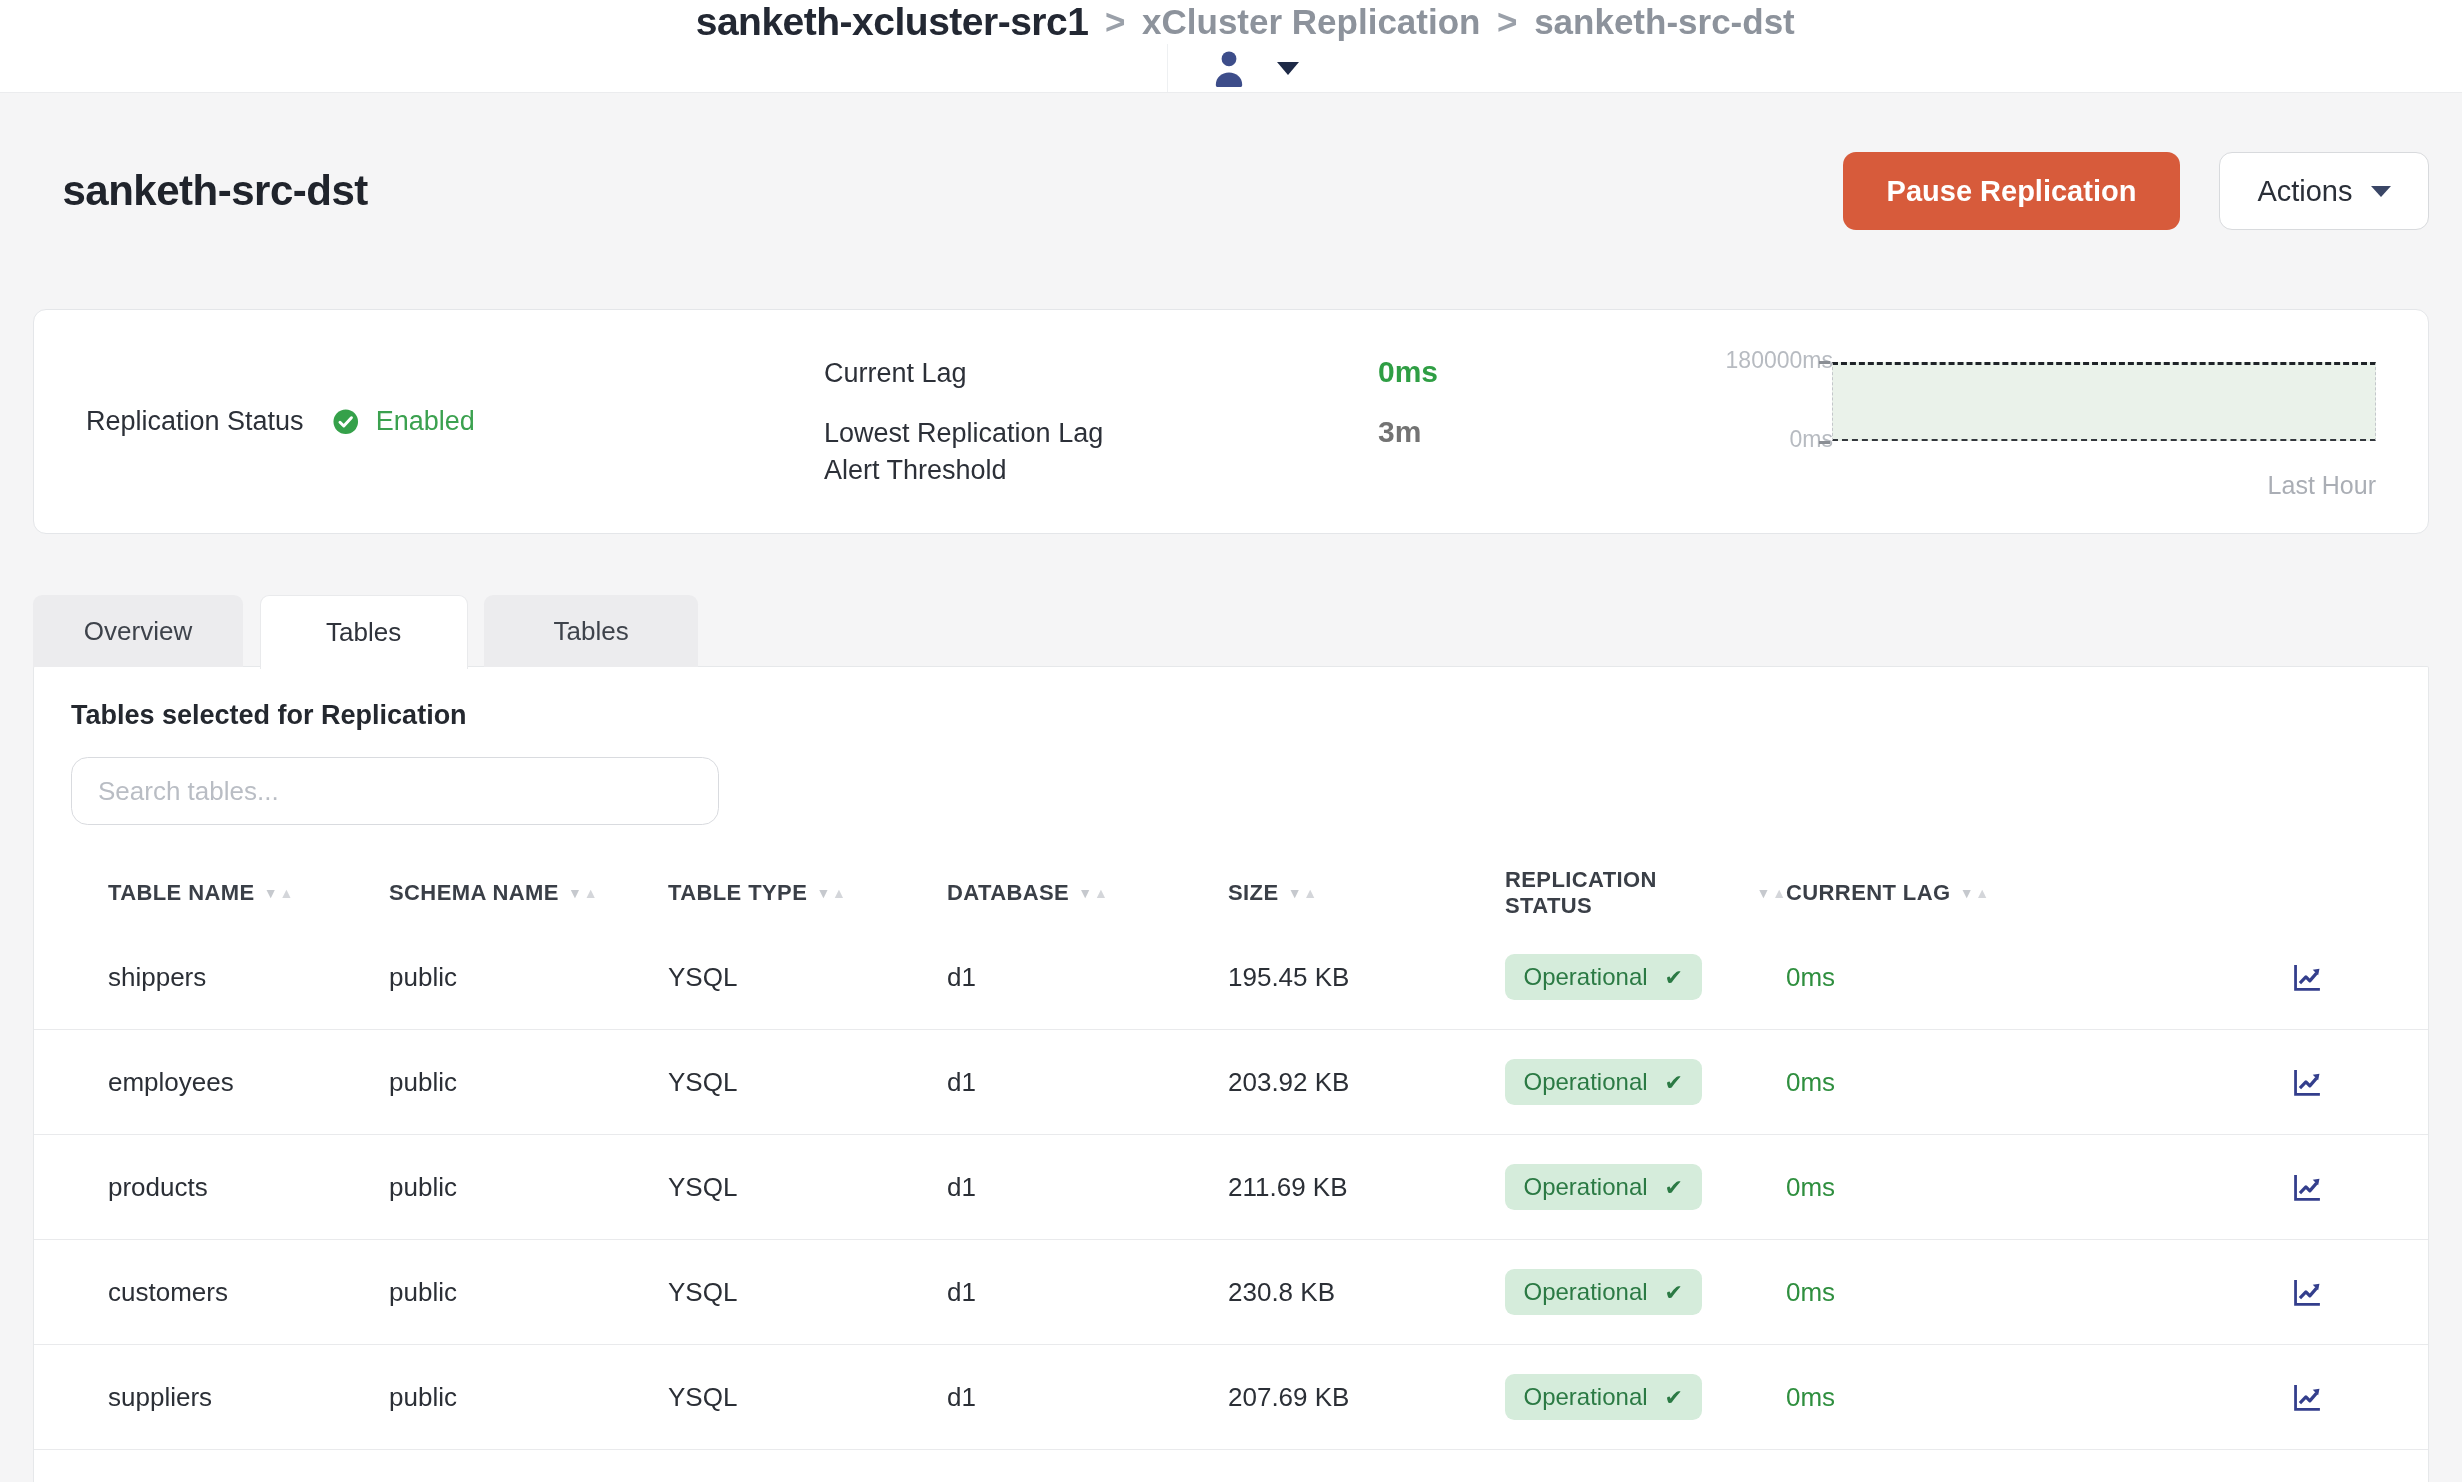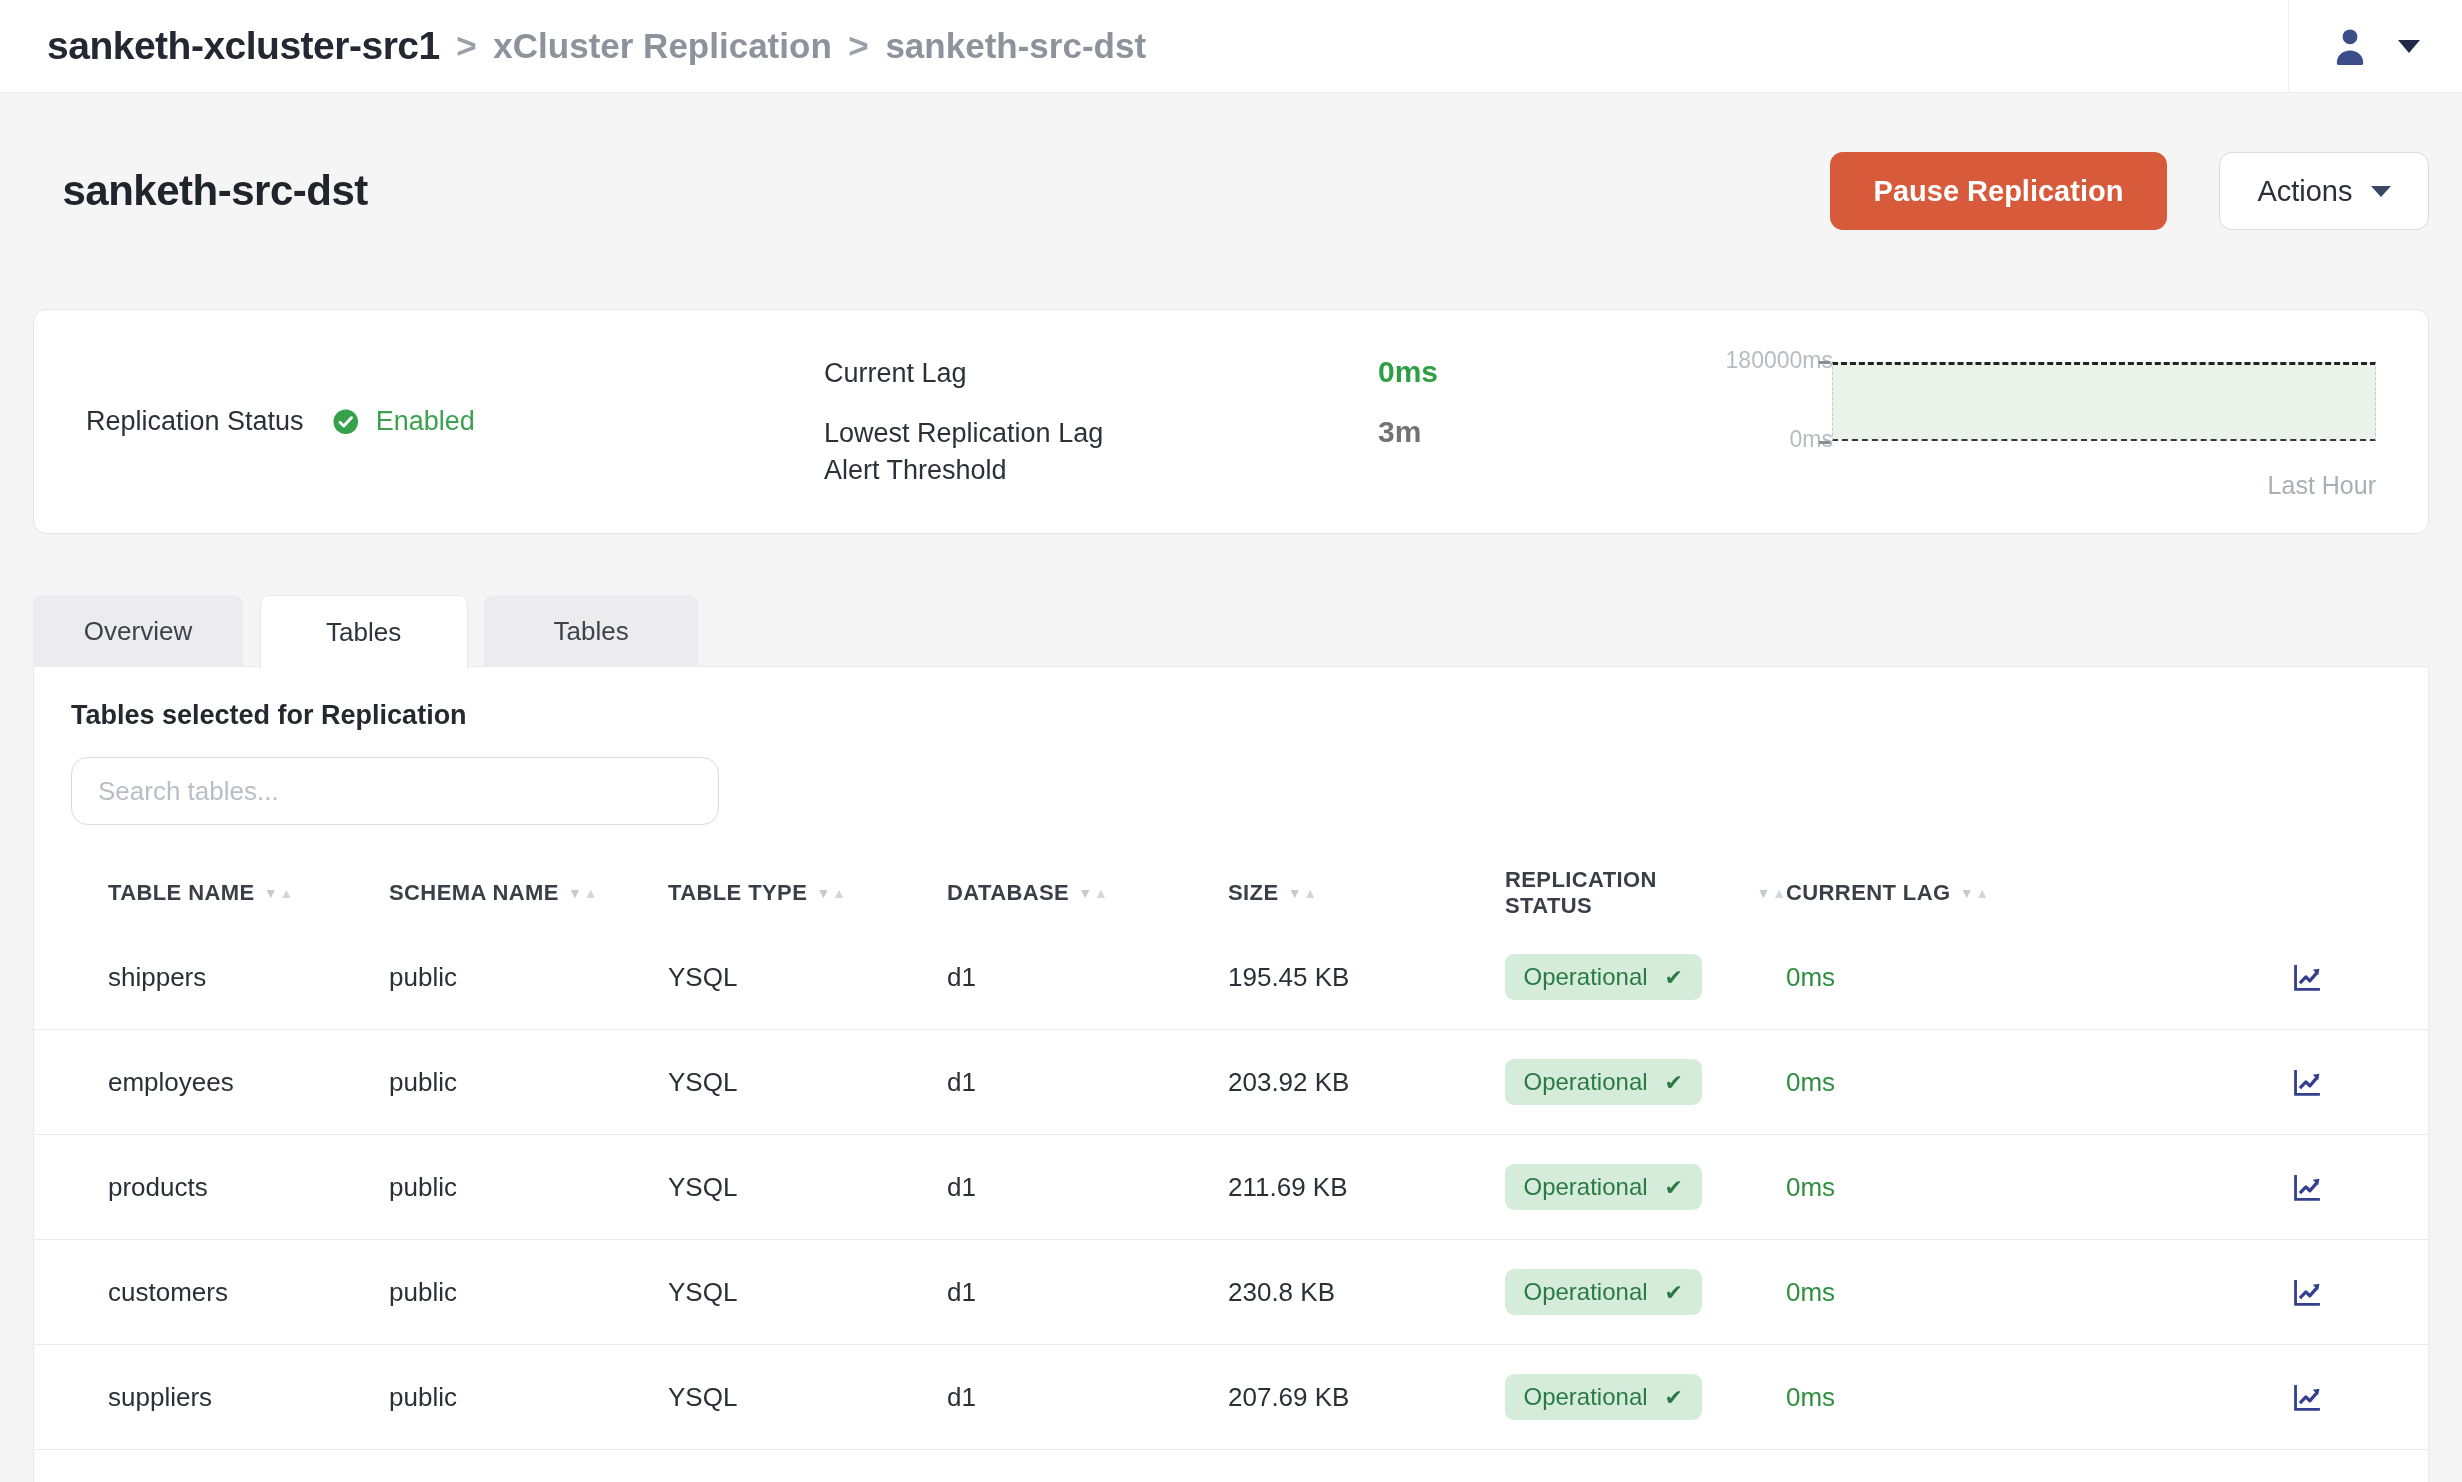--- a/index.html
+++ b/index.html
@@ -8,20 +8,21 @@
     font-family:"Liberation Sans", sans-serif;
     background:#f5f5f6;
     color:#2b2f36;
   }
 
   
   .topbar {
     height:93px; background:#ffffff; border-bottom:0.9px solid #ebecee;
     display:flex; align-items:center; justify-content:space-between;
     padding:0 18.5px 0 47px;
+    flex-direction:column;
   }
   .breadcrumb { display:flex; align-items:center; gap:16.6px; }
   .crumb-root { font-size:39px; font-weight:700; color:#232833; letter-spacing:-0.5px; }
   .crumb-sep  { font-size:35px; font-weight:700; color:#9aa0a9; }
   .crumb-link { font-size:35px; font-weight:600; color:#8d939c; }
   .user-menu {
     display:flex; align-items:center; gap:24px; height:93px;
     padding:0 24px 0 37px; border-left:0.9px solid #eef0f2; cursor:pointer;
   }
   .user-menu svg { width:48px; height:48px; }
@@ -30,21 +31,21 @@
     border-right:11px solid transparent; border-top:13px solid #1e2a47;
   }
 
   
   .page { padding:0 33px; }
   .page-header {
     display:flex; align-items:center; justify-content:space-between;
     padding:59px 0 0 0; margin:0 0 79px 0;
   }
   .page-title { font-size:42px; font-weight:700; color:#20242c; margin-left:29.5px; letter-spacing:-0.5px; }
-  .header-buttons { display:flex; align-items:center; gap:52px; }
+  .header-buttons { display:flex; align-items:center; gap:39px; }
   .btn-primary {
     background:#d75b3b; color:#ffffff; border:none; border-radius:13px;
     height:78px; padding:0 44px; font-size:29px; font-weight:700;
     font-family:"Liberation Sans", sans-serif; cursor:pointer;
   }
   .btn-secondary {
     background:#ffffff; color:#2a2f38; border:0.9px solid #d8dadd; border-radius:13px;
     height:78px; padding:0 37px; font-size:29px; font-weight:500;
     font-family:"Liberation Sans", sans-serif; cursor:pointer;
     display:flex; align-items:center; gap:18.5px;

